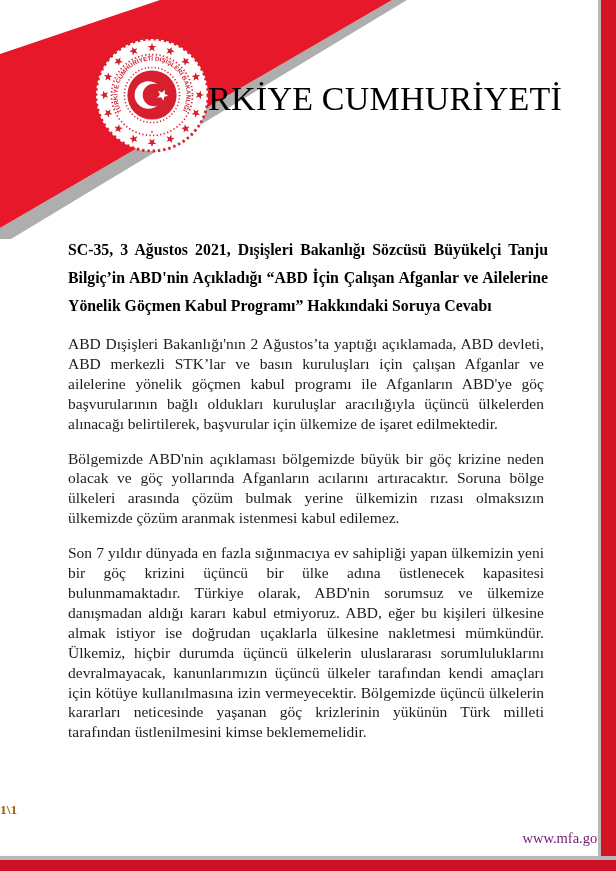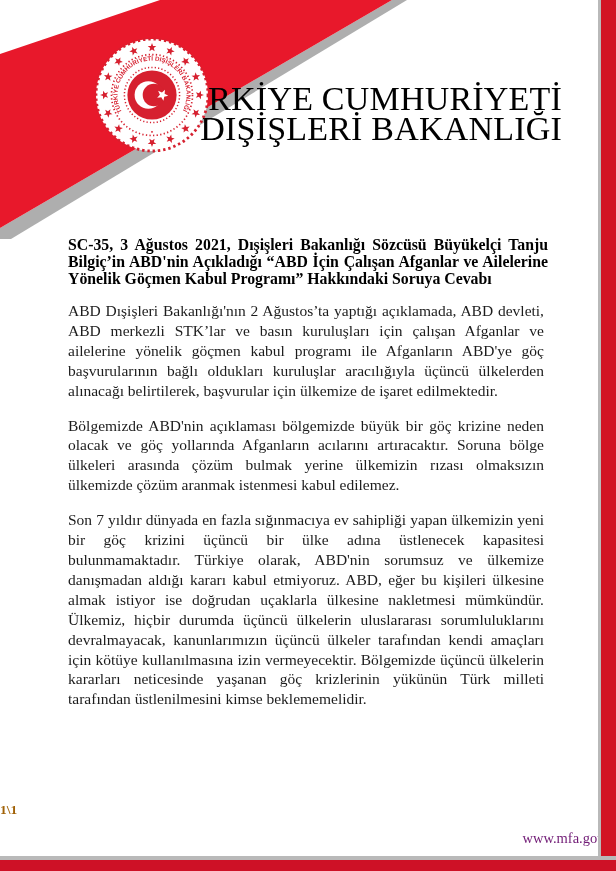--- a/index.html
+++ b/index.html
@@ -26,21 +26,21 @@
     font-size:34px;line-height:30px;letter-spacing:0.2px;
     white-space:nowrap;
   }
   
   .doc-content{
     position:absolute;left:68px;top:236px;width:480px;z-index:2;
     color:#1c1c1c;font-size:15.5px;text-align:justify;
   }
   .doc-heading{
     margin:0 0 14px 0;font-weight:bold;color:#000;
-    font-size:15.8px;line-height:17px;
+    font-size:15.8px;line-height:28px;
   }
   .doc-content p.body-par{margin:0 4px 15px 0;line-height:19.9px;}
   
   .page-number{
     position:absolute;top:802px;left:0;width:100%;z-index:2;
     text-align:left;font-size:13.5px;font-weight:bold;color:#a16207;
   }
   .site-link{
     position:absolute;top:830px;left:0;width:100%;z-index:2;
     text-align:right;font-size:14.5px;color:#701a75;
@@ -87,21 +87,20 @@
   <circle r="24.6" fill="#d6202f"></circle>
   <g>
     <circle cx="-3.6" cy="0" r="13.8" fill="#ffffff"></circle>
     <circle cx="1.9" cy="0" r="11.2" fill="#d6202f"></circle>
   </g>
   <use href="#star5" transform="translate(10.4,0) rotate(98) scale(1.32)" fill="#ffffff"></use>
 </svg>
 
 <div class="ministry-title">
   <div>TÜRKİYE CUMHURİYETİ</div>
-  <div>DIŞİŞLERİ BAKANLIĞI</div>
 </div>
 
 <div class="doc-content">
   <p class="doc-heading">SC-35, 3 Ağustos 2021, Dışişleri Bakanlığı Sözcüsü Büyükelçi Tanju Bilgiç’in ABD'nin Açıkladığı “ABD İçin Çalışan Afganlar ve Ailelerine Yönelik Göçmen Kabul Programı” Hakkındaki Soruya Cevabı</p>
   <p class="body-par">ABD Dışişleri Bakanlığı'nın 2 Ağustos’ta yaptığı açıklamada, ABD devleti, ABD merkezli STK’lar ve basın kuruluşları için çalışan Afganlar ve ailelerine yönelik göçmen kabul programı ile Afganların ABD'ye göç başvurularının bağlı oldukları kuruluşlar aracılığıyla üçüncü ülkelerden alınacağı belirtilerek, başvurular için ülkemize de işaret edilmektedir.</p>
   <p class="body-par">Bölgemizde ABD'nin açıklaması bölgemizde büyük bir göç krizine neden olacak ve göç yollarında Afganların acılarını artıracaktır. Soruna bölge ülkeleri arasında çözüm bulmak yerine ülkemizin rızası olmaksızın ülkemizde çözüm aranmak istenmesi kabul edilemez.</p>
   <p class="body-par">Son 7 yıldır dünyada en fazla sığınmacıya ev sahipliği yapan ülkemizin yeni bir göç krizini üçüncü bir ülke adına üstlenecek kapasitesi bulunmamaktadır. Türkiye olarak, ABD'nin sorumsuz ve ülkemize danışmadan aldığı kararı kabul etmiyoruz. ABD, eğer bu kişileri ülkesine almak istiyor ise doğrudan uçaklarla ülkesine nakletmesi mümkündür. Ülkemiz, hiçbir durumda üçüncü ülkelerin uluslararası sorumluluklarını devralmayacak, kanunlarımızın üçüncü ülkeler tarafından kendi amaçları için kötüye kullanılmasına izin vermeyecektir. Bölgemizde üçüncü ülkelerin kararları neticesinde yaşanan göç krizlerinin  yükünün Türk milleti tarafından üstlenilmesini kimse beklememelidir.</p>
 </div>
 
 <div class="page-number">1\1</div>

